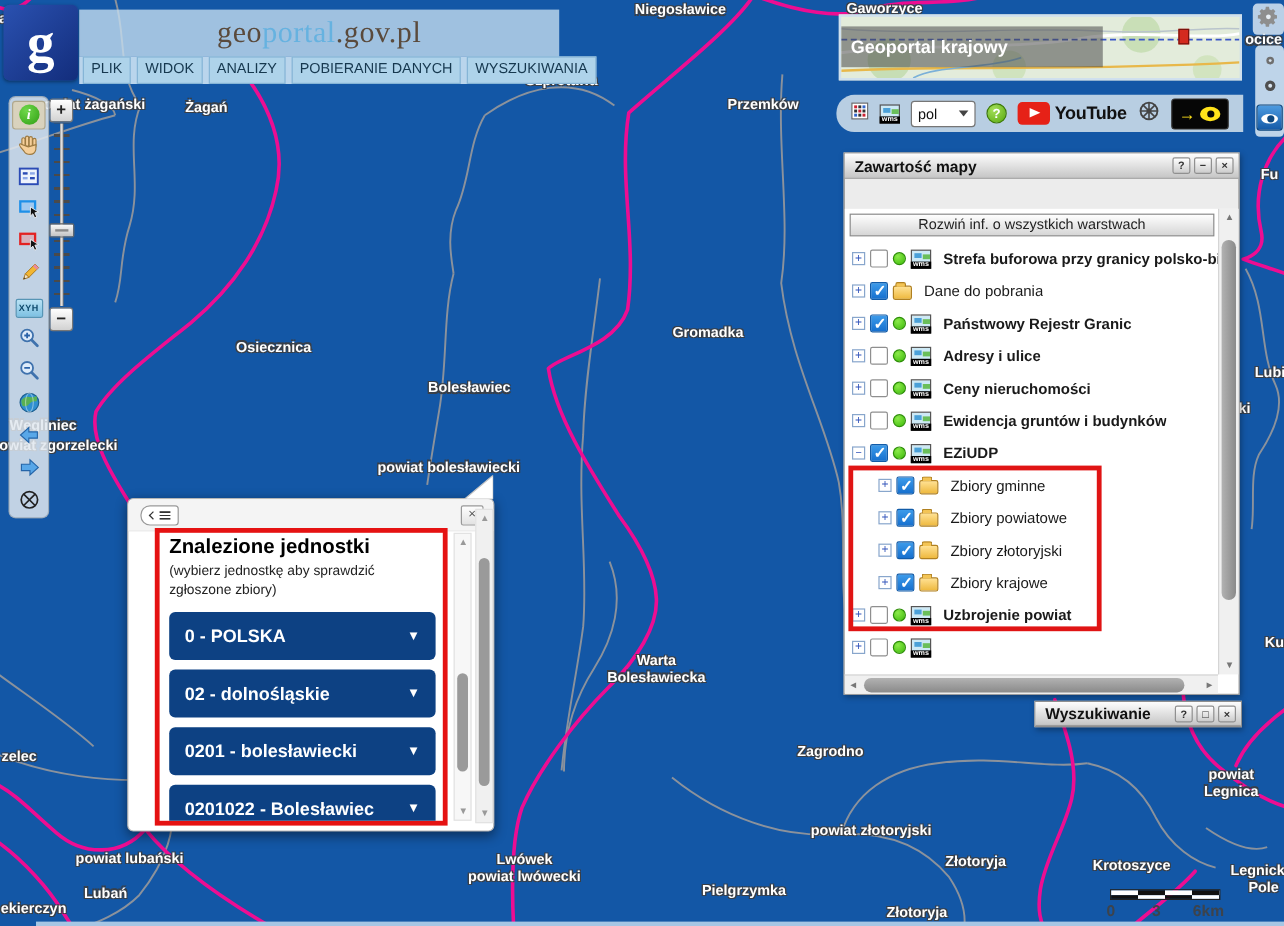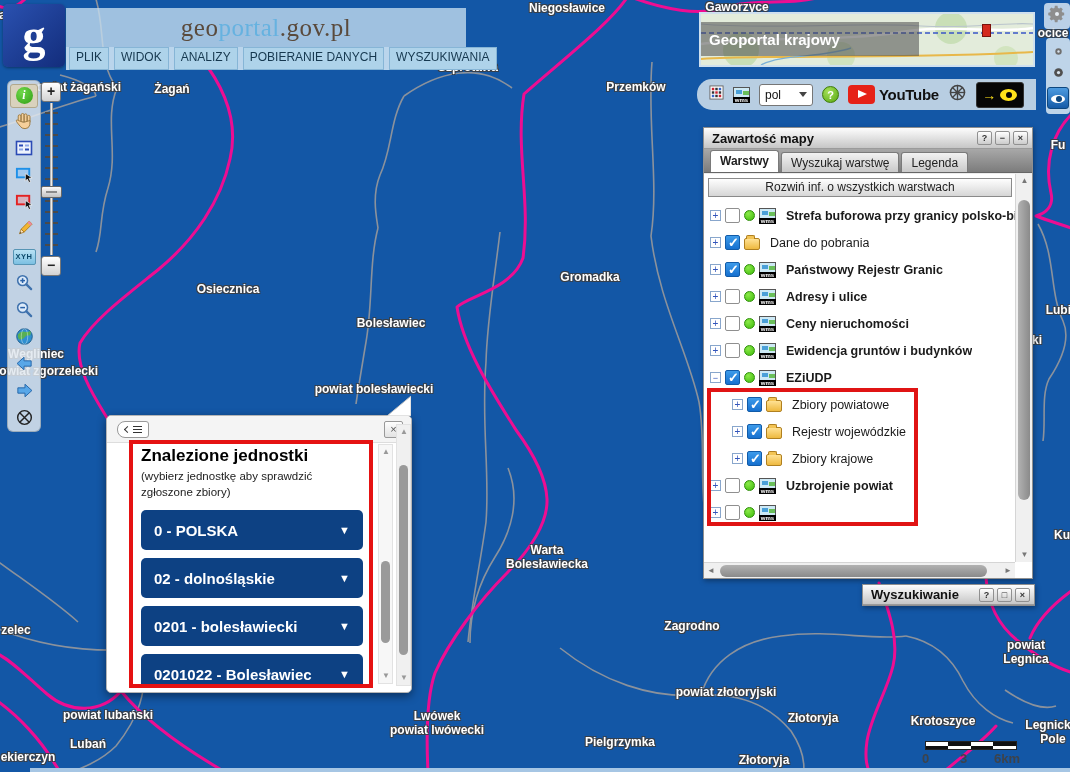--- a/index.html
+++ b/index.html
@@ -415,25 +415,20 @@
 </div>
 
 <div class="panel" id="layersPanel" style="left:703px;top:127px;width:330px;height:452px">
   <div class="ptitle">
     <span>Zawartość mapy</span>
     <span class="sp"></span>
     <span class="wbtn">?</span>
     <span class="wbtn">−</span>
     <span class="wbtn">×</span>
   </div>
-  <div class="tabstrip">
-    <span class="tab active">Warstwy</span>
-    <span class="tab">Wyszukaj warstwę</span>
-    <span class="tab">Legenda</span>
-  </div>
   <div class="pcontent">
     <button class="expandall">Rozwiń inf. o wszystkich warstwach</button>
     <div class="rows">
       <div class="lrow">
           <span class="exp"></span>
           <span class="cb"></span>
           <span class="dot"></span>
           <span class="wmsi"></span>
           <span class="llabel b">Strefa buforowa przy granicy polsko-biało</span>
         </div>
@@ -475,27 +470,33 @@
           <span class="exp open"></span>
           <span class="cb on"></span>
           <span class="dot"></span>
           <span class="wmsi"></span>
           <span class="llabel b">EZiUDP</span>
         </div>
       <div class="lrow child">
           <span class="exp"></span>
           <span class="cb on"></span>
           <span class="folder"></span>
+          <span class="llabel">Zbiory gminne</span>
+        </div>
+      <div class="lrow child">
+          <span class="exp"></span>
+          <span class="cb on"></span>
+          <span class="folder"></span>
           <span class="llabel">Zbiory powiatowe</span>
         </div>
       <div class="lrow child">
           <span class="exp"></span>
           <span class="cb on"></span>
           <span class="folder"></span>
-          <span class="llabel">Rejestr wojewódzkie</span>
+          <span class="llabel">Zbiory złotoryjski</span>
         </div>
       <div class="lrow child">
           <span class="exp"></span>
           <span class="cb on"></span>
           <span class="folder"></span>
           <span class="llabel">Zbiory krajowe</span>
         </div>
       <div class="lrow">
           <span class="exp"></span>
           <span class="cb"></span>

